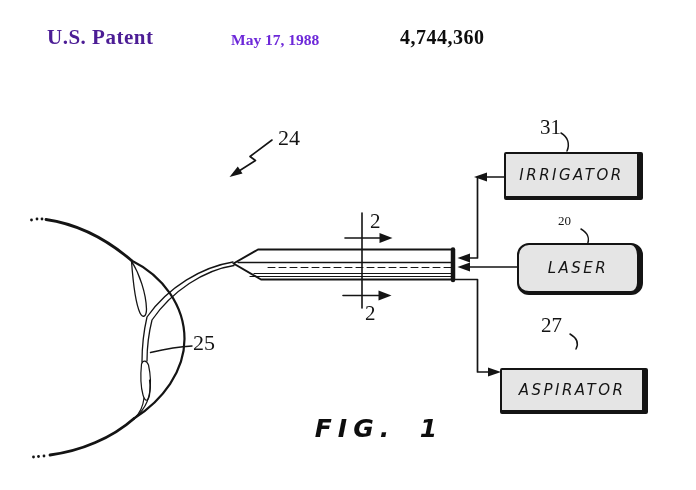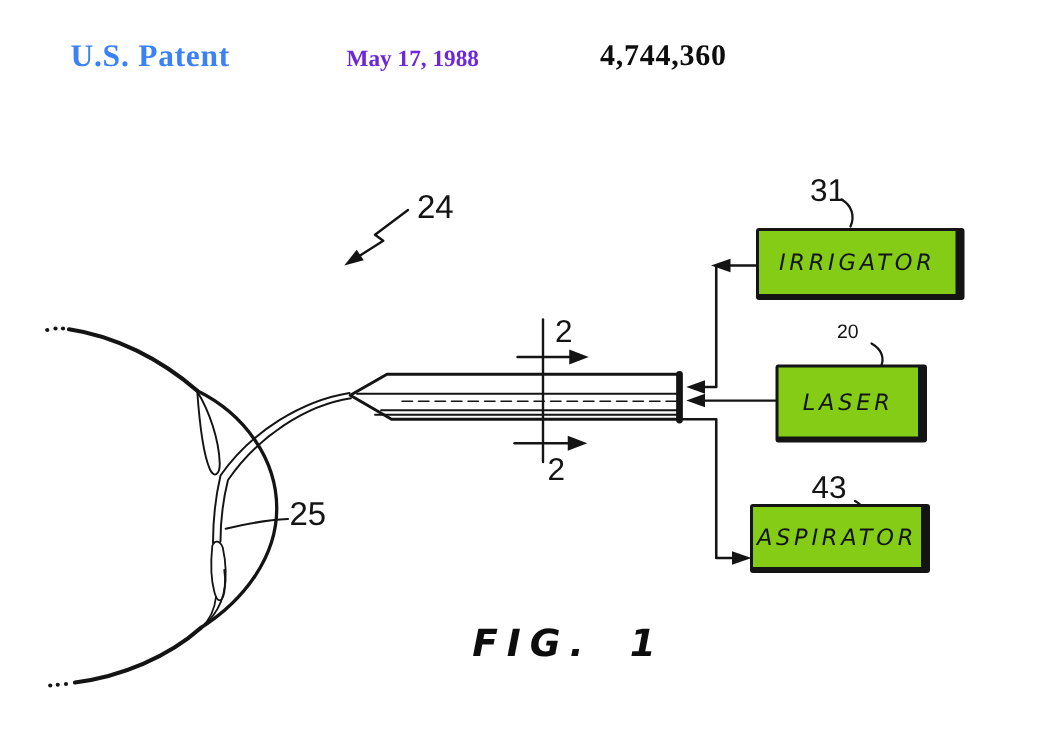--- a/index.html
+++ b/index.html
@@ -3,42 +3,42 @@
 <meta charset="utf-8">
 <style>
   html,body { margin:0; padding:0; background:#e8e8e8; }
   .page {
     position:relative; width:696px; height:490px; background:#ffffff;
     font-family:"Liberation Serif", serif; overflow:hidden;
     margin:0 auto;
   }
   .abs { position:absolute; }
   
-  .hdr-office { left:47px; top:25px; font-size:21px; font-weight:bold; letter-spacing:0.5px; color:#3b82f6; }
+  .hdr-office { left:47px; top:25px; font-size:21px; font-weight:bold; letter-spacing:0.5px; color:#4c1d95; }
   .hdr-date   { left:231px; top:31px; font-size:15.5px; font-weight:bold; color:#6d28d9; }
   .hdr-number { left:400px; top:26px; font-size:20px; font-weight:bold; letter-spacing:0.5px; color:#0d0d0d; }
   
   svg.draw { position:absolute; left:0; top:0; width:696px; height:490px; }
   
   .comp-box {
     position:absolute; box-sizing:border-box;
     border:2.5px solid #141414; border-right-width:6px; border-bottom-width:4px;
-    border-radius:2px; background:#84cc16;
+    border-radius:2px; background:#e5e5e5;
     display:flex; align-items:center; justify-content:center;
   }
   .comp-box span {
     font-family:"DejaVu Sans", sans-serif; font-style:italic;
     font-size:15px; letter-spacing:2.5px; color:#141414; white-space:nowrap;
   }
   .box-irrigator { left:504px; top:152px; width:139px; height:48px; }
-  .box-laser     { left:517px; top:243px; width:101px; height:52px; }
-  .box-aspirator { left:500px; top:336px; width:120px; height:46px; }
+  .box-laser     { left:517px; top:243px; width:126px; height:52px;border-radius:12px; }
+  .box-aspirator { left:500px; top:368px; width:148px; height:46px; }
   
   .refnum {
-    position:absolute; font-family:Liberation Sans, sans-serif;
+    position:absolute; font-family:Liberation Serif, serif;
     color:#141414; line-height:1;
   }
   .ref-31 { left:540px; top:117px; font-size:21px; }
   .ref-20 { left:558px; top:214px; font-size:13px; }
   .ref-34 { left:541px; top:315px; font-size:21px; }
   .ref-24 { left:278px; top:127px; font-size:22px; }
   .ref-22 { left:193px; top:332px; font-size:22px; }
   .ref-2-upper { left:370px; top:211px; font-size:21px; }
   .ref-2-lower { left:365px; top:303px; font-size:21px; }
   
@@ -121,21 +121,21 @@
   </div>
   <div class="comp-box box-laser">
     <span>LASER</span>
   </div>
   <div class="comp-box box-aspirator">
     <span>ASPIRATOR</span>
   </div>
 
   <span class="refnum ref-31">31</span>
   <span class="refnum ref-20">20</span>
-  <span class="refnum ref-34">43</span>
+  <span class="refnum ref-34">27</span>
   <span class="refnum ref-24">24</span>
   <span class="refnum ref-22">25</span>
   <span class="refnum ref-2-upper">2</span>
   <span class="refnum ref-2-lower">2</span>
 
   <div class="fig-caption">FIG. 1</div>
 
 </div>
 
 </body></html>

